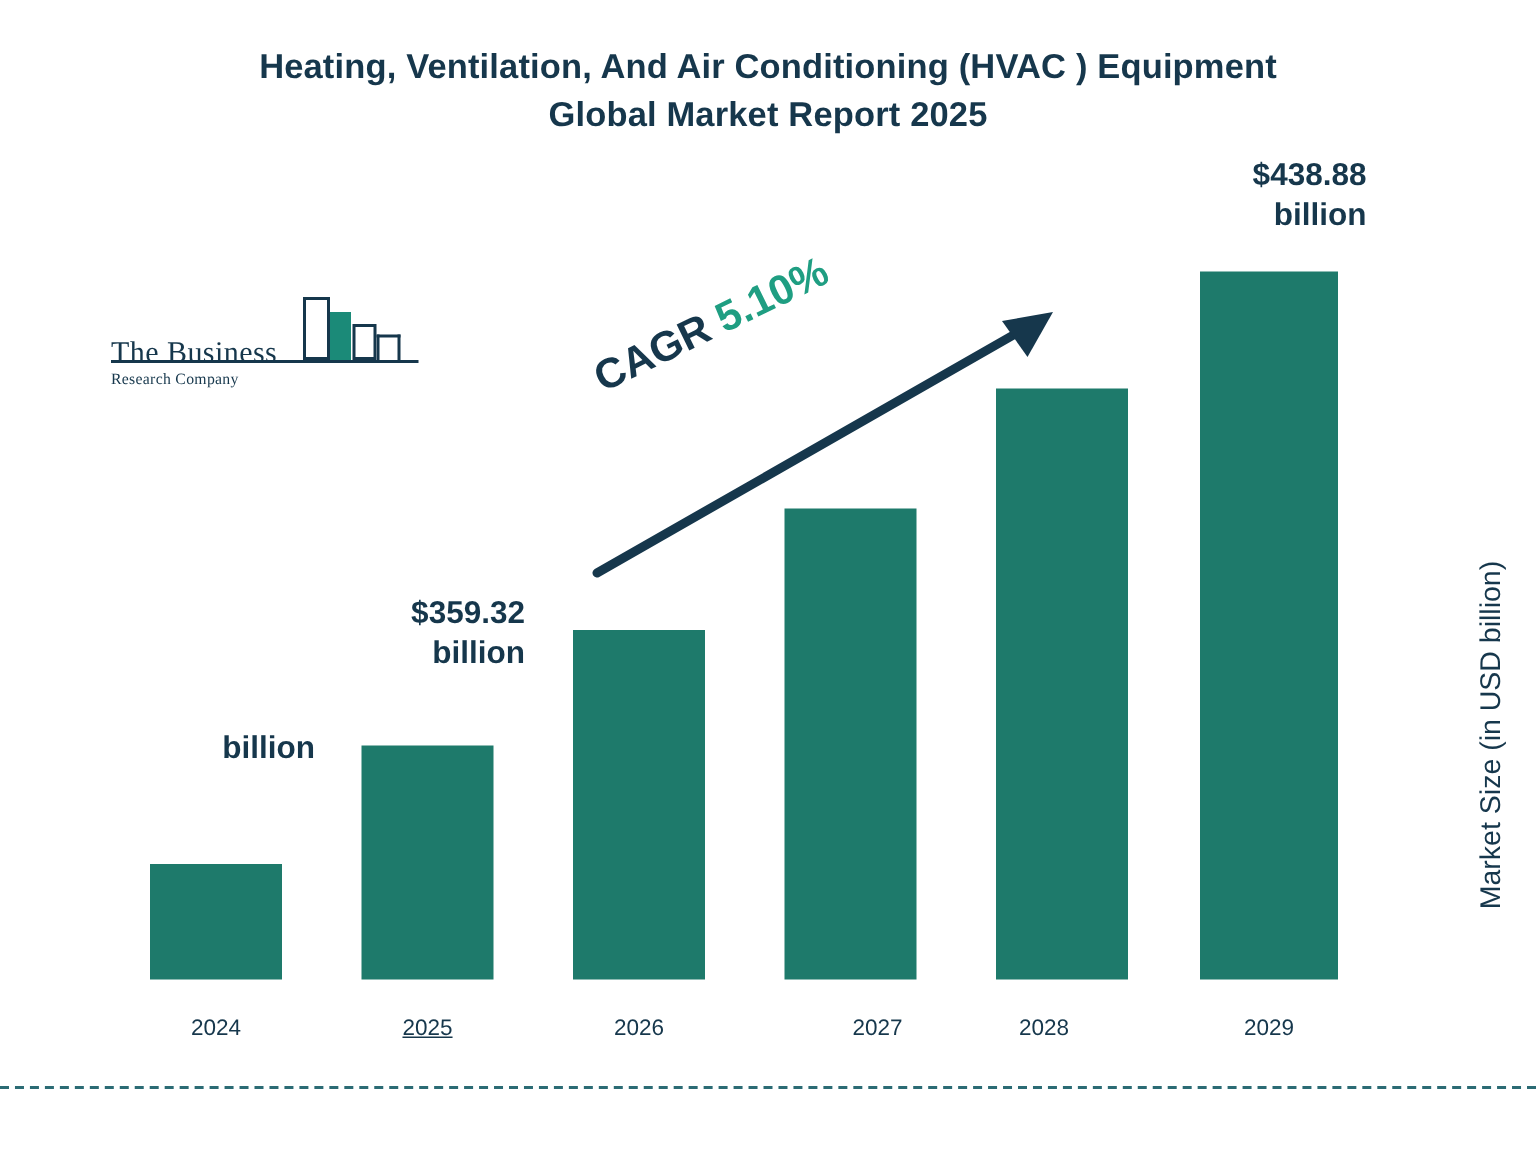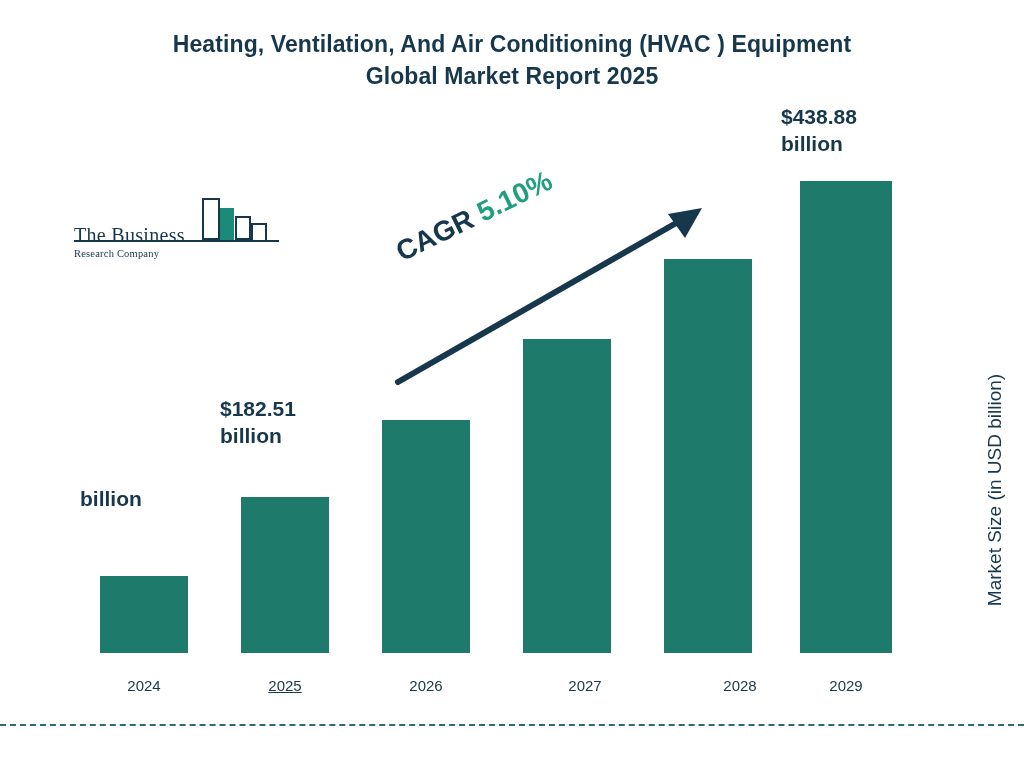--- a/index.html
+++ b/index.html
@@ -94,21 +94,21 @@
     height: 768px;
   }
 
   .bar {
     position: absolute;
     background: #1e7a6b;
     bottom: 115px;
   }
   .bar-label {
     position: absolute;
-    text-align: left;
+    text-align: right;
     font-size: 21px;
     font-weight: bold;
     color: #16374c;
     line-height: 27px;
   }
   .cat-label {
     position: absolute;
     text-align: center;
     font-size: 15px;
     color: #16374c;
@@ -190,33 +190,33 @@
     <div class="bar" style="left:241px; width:88px; height:156px;"></div>
     <div class="bar" style="left:382px; width:88px; height:233px;"></div>
     <div class="bar" style="left:523px; width:88px; height:314px;"></div>
     <div class="bar" style="left:664px; width:88px; height:394px;"></div>
     <div class="bar" style="left:800px; width:92px; height:472px;"></div>
 
     <div class="bar-label" style="left:80px; top:485px; width:130px;">
       <div>billion</div>
     </div>
     <div class="bar-label" style="left:220px; top:395px; width:130px;">
-      <div>$182.51</div>
+      <div>$359.32</div>
       <div>billion</div>
     </div>
     <div class="bar-label" style="left:781px; top:103px; width:130px;">
       <div>$438.88</div>
       <div>billion</div>
     </div>
 
     <div class="cat-label" style="left:100px; width:88px;">2024</div>
     <div class="cat-label" style="left:241px; width:88px;text-decoration:underline;">2025</div>
     <div class="cat-label" style="left:382px; width:88px;">2026</div>
     <div class="cat-label" style="left:541px; width:88px;">2027</div>
-    <div class="cat-label" style="left:696px; width:88px;margin-top:32px;">2028</div>
+    <div class="cat-label" style="left:652px; width:88px;margin-top:32px;">2028</div>
     <div class="cat-label" style="left:800px; width:92px;margin-top:39px;">2029</div>
 
     <svg class="arrow-svg" viewBox="0 0 340 210" xmlns="http://www.w3.org/2000/svg">
       <line x1="18" y1="192" x2="305" y2="28" stroke="#16374c" stroke-width="6" stroke-linecap="round"></line>
       <polygon points="322,18 288,24 305,48" fill="#16374c"></polygon>
     </svg>
 
     <div class="cagr-text">
       <span>CAGR</span>
       <span class="cagr-val">5.10%</span>

